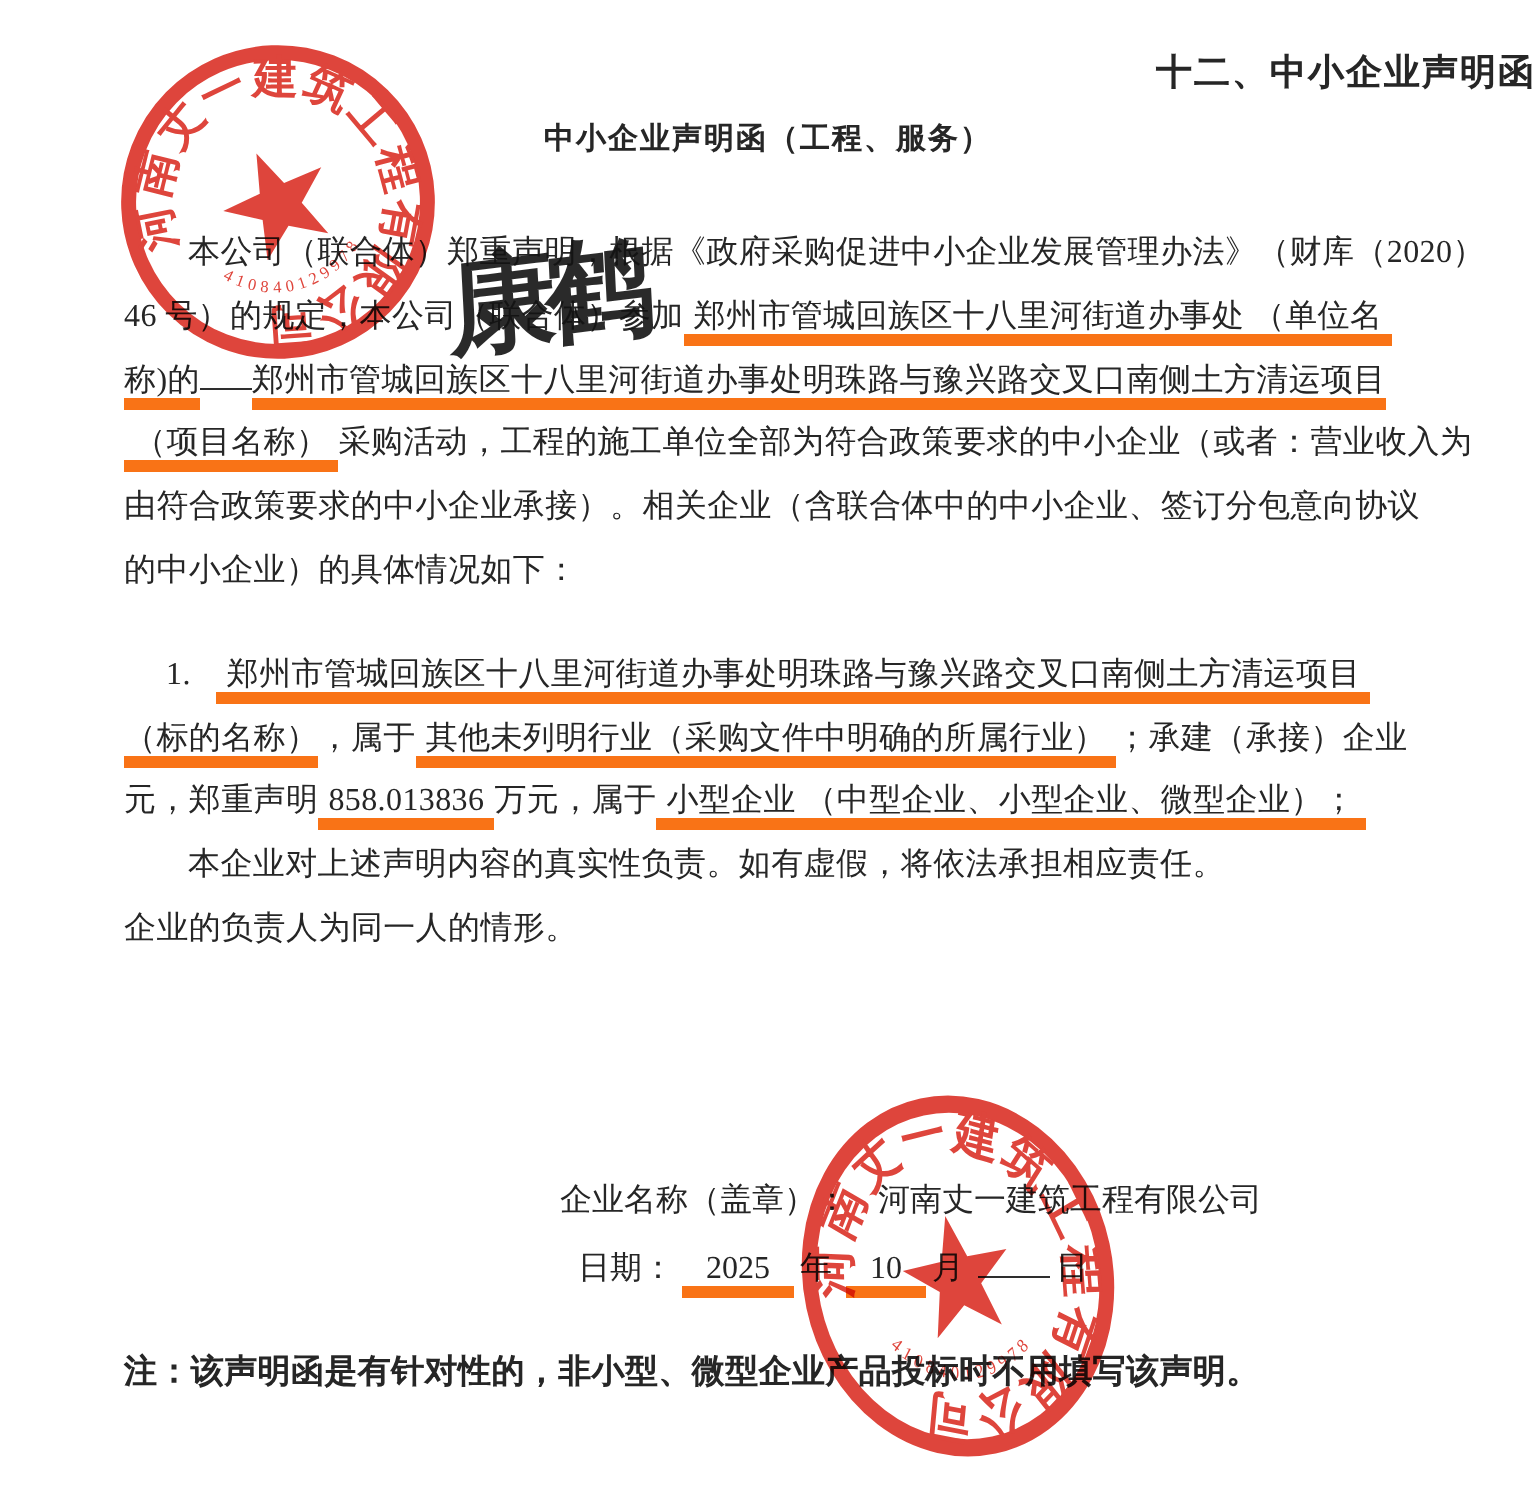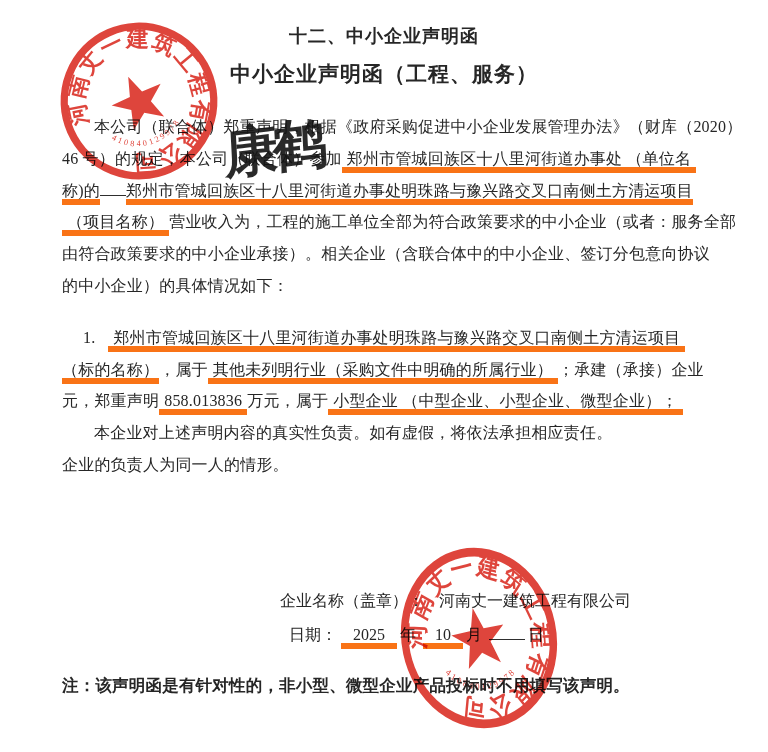--- a/index.html
+++ b/index.html
@@ -1,24 +1,24 @@
 <!DOCTYPE html>
 <html><head>
 <meta charset="utf-8">
 <style>
   html,body{margin:0;padding:0;}
   body{
     width:768px;height:752px;position:relative;background:#ffffff;
     font-family:"Liberation Serif","DejaVu Serif",serif;
     color:#262626;overflow:hidden;
   }
-  .title1{position:absolute;top:24px;left:0;right:0;text-align:center;
+  .title1{position:absolute;top:24px;left:0;right:0;text-align:right;
     font-size:18px;font-weight:bold;letter-spacing:1px;}
   .title2{position:absolute;top:60px;left:0;right:0;text-align:center;
-    font-size:21px;font-weight:bold;letter-spacing:1px;}
+    font-size:15px;font-weight:bold;letter-spacing:1px;}
   .doc-body{position:absolute;left:62px;top:111px;width:650px;}
   .line{height:31.8px;line-height:31.8px;white-space:nowrap;
     font-size:16px;letter-spacing:0.2px;}
   .ind{text-indent:32px;}
   .l7{padding-left:21px;margin-top:20px;}
   .num{padding-right:13px;}
   .u{border-bottom:6px solid #f97316;}
   .pad{padding:0 5px;}
   .padw{padding:0 12px;}
   .gapw{display:inline-block;width:26px;border-bottom:1px solid #2e2e2e;}
@@ -41,21 +41,21 @@
 
 <div>
 
   <div class="title1">十二、中小企业声明函</div>
   <div class="title2">中小企业声明函（工程、服务）</div>
 
   <div class="doc-body">
     <div class="line ind"><span>本公司（联合体）郑重声明，根据《政府采购促进中小企业发展管理办法》（财库（2020）</span></div>
     <div class="line"><span>46 号）的规定，本公司（联合体）参加</span><span class="u pad">郑州市管城回族区十八里河街道办事处 （单位名</span></div>
     <div class="line"><span class="u">称)的</span><span class="gapw"></span><span class="u">郑州市管城回族区十八里河街道办事处明珠路与豫兴路交叉口南侧土方清运项目</span></div>
-    <div class="line"><span class="u pad">（项目名称）</span><span>营业收入为，工程的施工单位全部为符合政策要求的中小企业（或者：服务全部</span></div>
+    <div class="line"><span class="u pad">（项目名称）</span><span>采购活动，工程的施工单位全部为符合政策要求的中小企业（或者：营业收入为</span></div>
     <div class="line"><span>由符合政策要求的中小企业承接）。相关企业（含联合体中的中小企业、签订分包意向协议</span></div>
     <div class="line"><span>的中小企业）的具体情况如下：</span></div>
     <div class="line l7"><span class="num">1.</span><span class="u pad">郑州市管城回族区十八里河街道办事处明珠路与豫兴路交叉口南侧土方清运项目</span></div>
     <div class="line"><span class="u">（标的名称）</span><span>，属于</span><span class="u pad">其他未列明行业（采购文件中明确的所属行业）</span><span>；承建（承接）企业</span></div>
     <div class="line"><span>元，郑重声明</span><span class="u pad">858.013836</span><span>万元，属于</span><span class="u pad">小型企业 （中型企业、小型企业、微型企业）；</span></div>
     <div class="line ind"><span>本企业对上述声明内容的真实性负责。如有虚假，将依法承担相应责任。</span></div>
     <div class="line"><span>企业的负责人为同一人的情形。</span></div>
   </div>
 
   <div class="sig-company">

